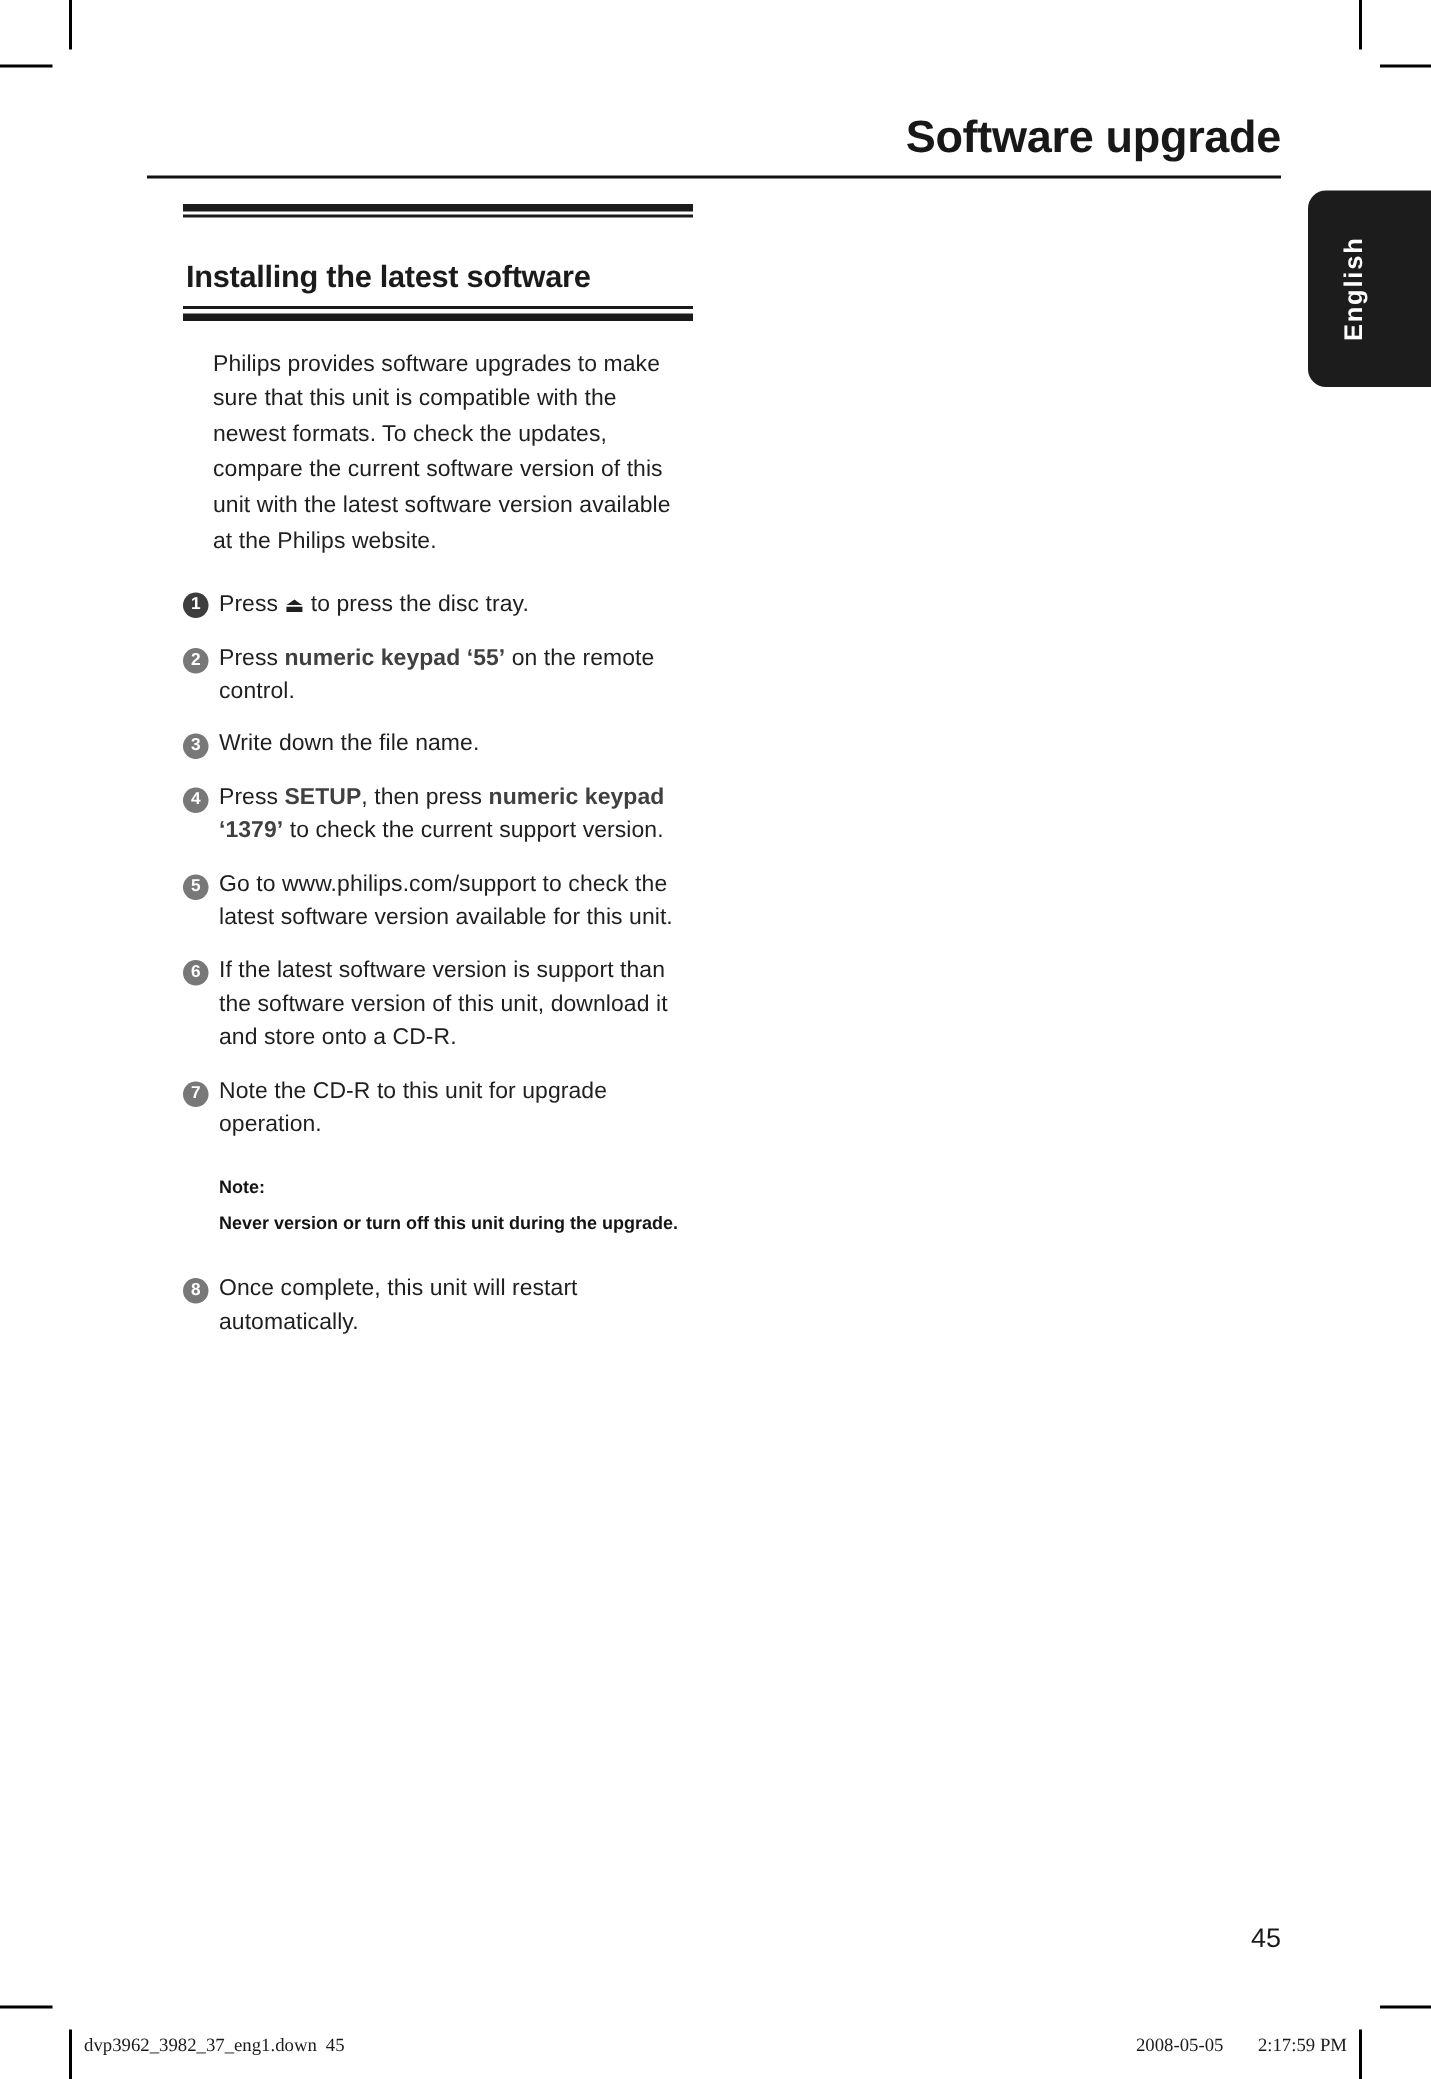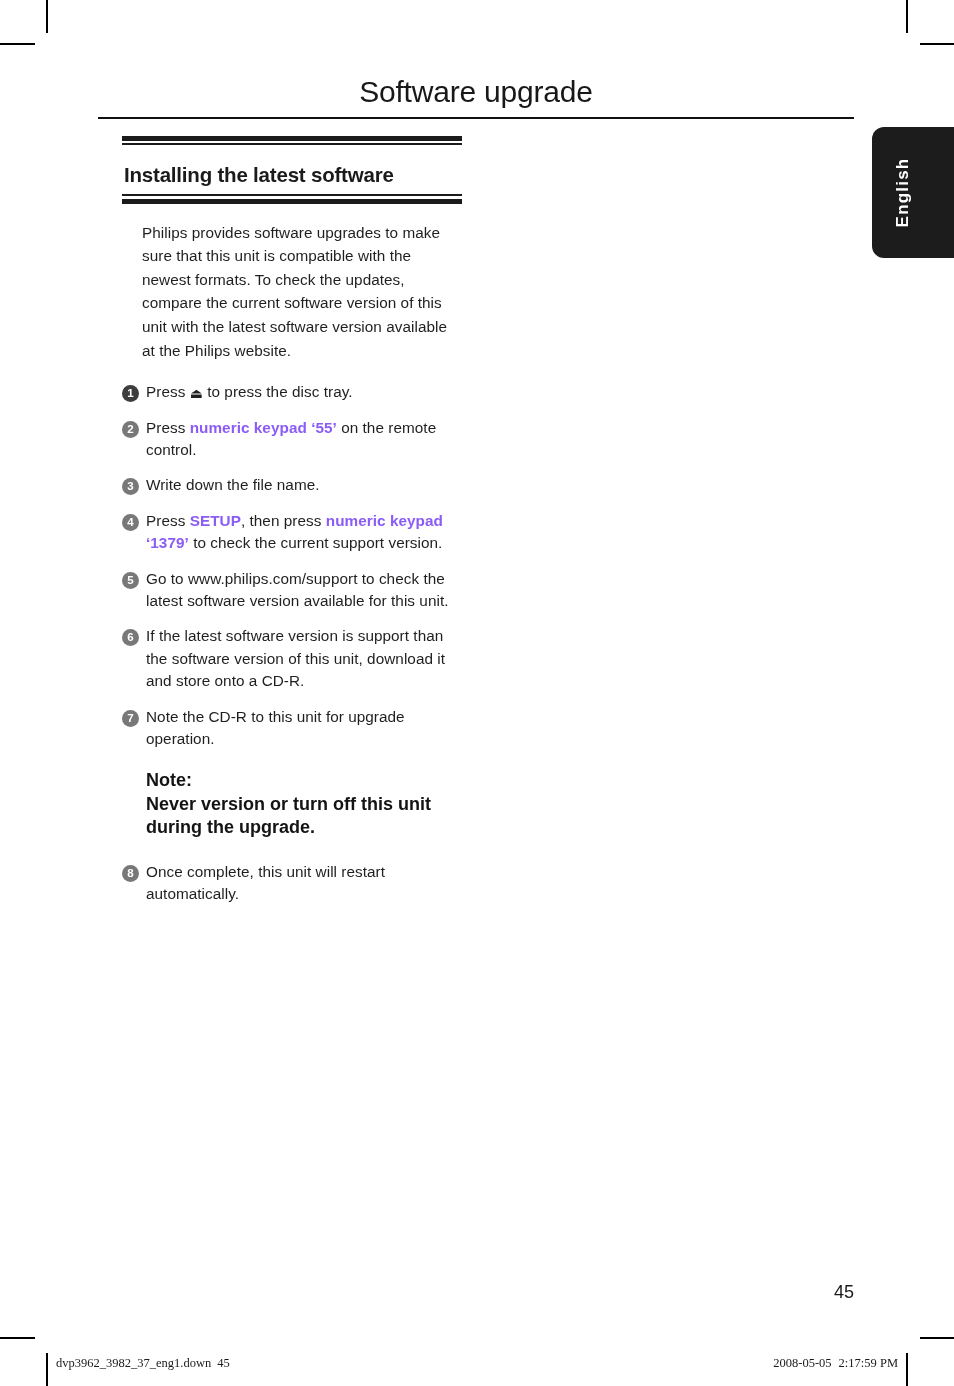--- a/index.html
+++ b/index.html
@@ -35,23 +35,23 @@
   .crop-br-h { left: 920px; top: 1337px;  width: 34px; }
 
   
   .page-header {
     position: absolute;
     left: 98px;
     top: 76px;
     width: 756px;
   }
   .page-header .title {
-    text-align: center;
+    text-align: right;
     font-size: 30px;
-    font-weight: normal;
+    font-weight: bold;
     letter-spacing: -0.2px;
     color: #181818;
     line-height: 1.05;
     padding-bottom: 9px;
   }
   .page-header .header-rule {
     height: 2px;
     background: #111111;
     width: 100%;
   }
@@ -102,21 +102,21 @@
   .section-rule-top-thin {
     height: 2px;
     background: #1b1b1b;
     margin-top: 2px;
   }
   .section-heading {
     font-size: 20.5px;
     font-weight: bold;
     color: #1b1b1b;
     letter-spacing: -0.2px;
-    padding: 18px 0 7px 2px;
+    padding: 28px 0 7px 2px;
     line-height: 1.15;
   }
   .section-rule-bot-thin {
     height: 2px;
     background: #1b1b1b;
   }
   .section-rule-bot-thick {
     height: 5px;
     background: #1b1b1b;
     margin-top: 3px;
@@ -155,31 +155,31 @@
     margin-right: 7px;
   }
   .step-num.dark { background: #3d3d3d; }
   .step-text {
     flex: 1 1 auto;
     font-size: 15.3px;
     line-height: 22.4px;
     color: #1f1f1f;
     letter-spacing: 0.05px;
   }
-  .step-text b { font-weight: bold; color: #8b5cf6; margin-top: 24px; }
+  .step-text b { font-weight: bold; color: #404040; margin-top: 24px; }
   .eject-icon {
     font-size: 14px;
     letter-spacing: 0;
     position: relative;
     top: 1px;
   }
 
   .note-block {
     margin: 19px 0 21px 24px;
-    font-size: 18px;
+    font-size: 12px;
     line-height: 23.5px;
     font-weight: bold;
     color: #141414;
   }
 
   
   .page-number {
     position: absolute;
     left: 0;
     top: 1282px;
@@ -195,21 +195,21 @@
     left: 56px;
     top: 1356px;
     width: 842px;
     display: flex;
     justify-content: space-between;
     font-family: "Liberation Serif", serif;
     font-size: 12.5px;
     color: #1b1b1b;
   }
   .footer .fname .pg { padding-left: 6px; }
-  .footer .ftime .t { padding-left: 7px; }
+  .footer .ftime .t { padding-left: 7px; margin-left: 16px; }
 </style>
 </head>
 <body>
 
 <div class="crop crop-v crop-tl-v"></div>
 <div class="crop crop-h crop-tl-h"></div>
 <div class="crop crop-v crop-tr-v"></div>
 <div class="crop crop-h crop-tr-h"></div>
 <div class="crop crop-v crop-bl-v"></div>
 <div class="crop crop-h crop-bl-h"></div>

